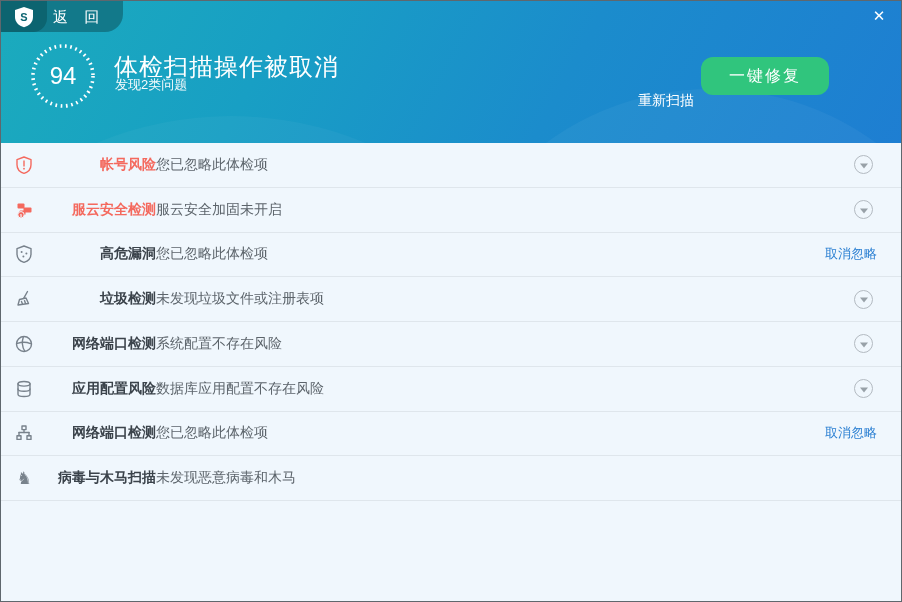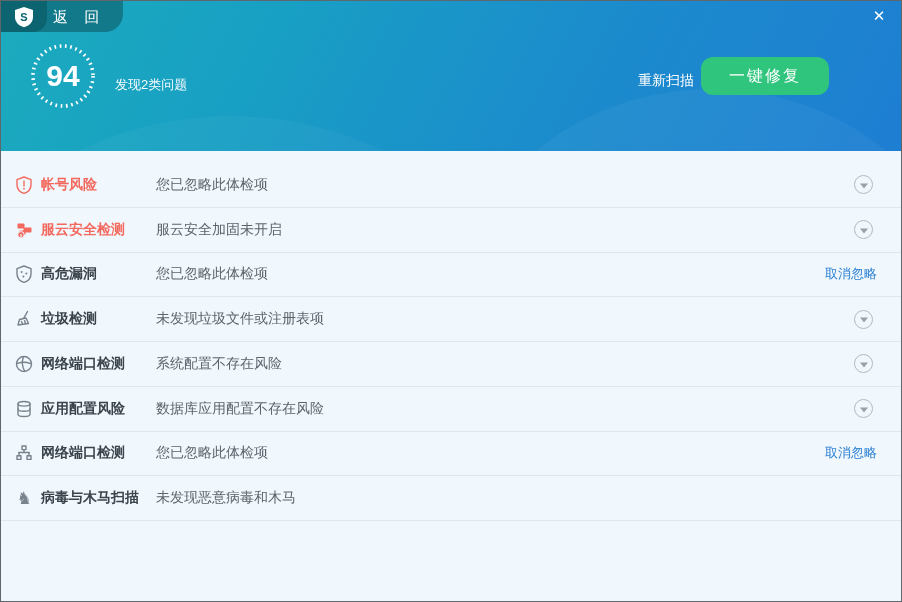--- a/index.html
+++ b/index.html
@@ -32,35 +32,35 @@
     color:#fff; font-size:15px; letter-spacing:6px; cursor:pointer; white-space:nowrap;
   }
   .close-btn {
     position:absolute; right:11px; top:4px; color:#fff; font-size:15px;
     width:22px; height:22px; line-height:22px; text-align:center; cursor:pointer; font-weight:400;
   }
   .score-wrap { position:absolute; left:28px; top:41px; width:68px; height:68px; }
   .score-num {
     position:absolute; left:0; top:0; width:68px; height:68px;
     display:flex; align-items:center; justify-content:center;
-    color:#fff; font-size:30px; font-weight:700;
+    color:#fff; font-size:24px; font-weight:400;
   }
   .hdr-title { position:absolute; left:113px; top:50px; color:#fff; font-size:24px; font-weight:400; letter-spacing:1px; }
   .hdr-sub   { position:absolute; left:114px; top:75px; color:rgba(255,255,255,0.96); font-size:13px; }
   .rescan {
-    position:absolute; right:207px; top:71px; color:#fff; font-size:14px; cursor:pointer;
+    position:absolute; right:207px; top:91px; color:#fff; font-size:14px; cursor:pointer;
   }
   .fix-btn {
     position:absolute; right:72px; top:56px; width:128px; height:38px;
     background:#30c57d; border:none; border-radius:12px;
     color:#fff; font-size:16px; letter-spacing:2px; cursor:pointer;
     font-family:inherit;
   }
   
-  .scan-list { position:absolute; left:0; top:162px; width:100%; }
+  .scan-list { position:absolute; left:0; top:142px; width:100%;text-align:right; }
   .row {
     position:relative; height:44.75px; display:flex; align-items:center;
     border-bottom:1px solid #dfe6ec; background:#f0f7fd; padding-left:13px;
   }
   .row .icon { width:20px; height:20px; margin-right:7px; color:#78828c; flex:0 0 20px; display:flex; align-items:center; justify-content:center; }
   .row .icon svg { display:block; }
   .row .icon .glyph { font-size:17px; line-height:20px; font-family:"DejaVu Sans",sans-serif; }
   .row .label { width:115px; font-size:14px; font-weight:bold; color:#3b434b; flex:0 0 115px; }
   .row .desc  { font-size:14px; color:#5c646b; }
   .row.risk .icon, .row.risk .label { color:#f4695e; }
@@ -96,20 +96,21 @@
 
     <div class="close-btn">✕</div>
 
     <div class="score-wrap">
       <svg width="68" height="68" viewBox="0 0 68 68">
         <circle cx="34" cy="34" r="30" fill="none" stroke="#ffffff" stroke-width="3.6" stroke-dasharray="1.7 3.6"></circle>
       </svg>
       <div class="score-num">94</div>
     </div>
 
+    <div class="hdr-title">体检扫描操作被取消</div>
     <div class="hdr-sub">发现2类问题</div>
 
     <div class="rescan">重新扫描</div>
     <button class="fix-btn">一键修复</button>
   </div>
 
   <div class="scan-list">
       <div class="row risk">
     <span class="icon">
           <svg width="20" height="20" viewBox="0 0 20 20">

